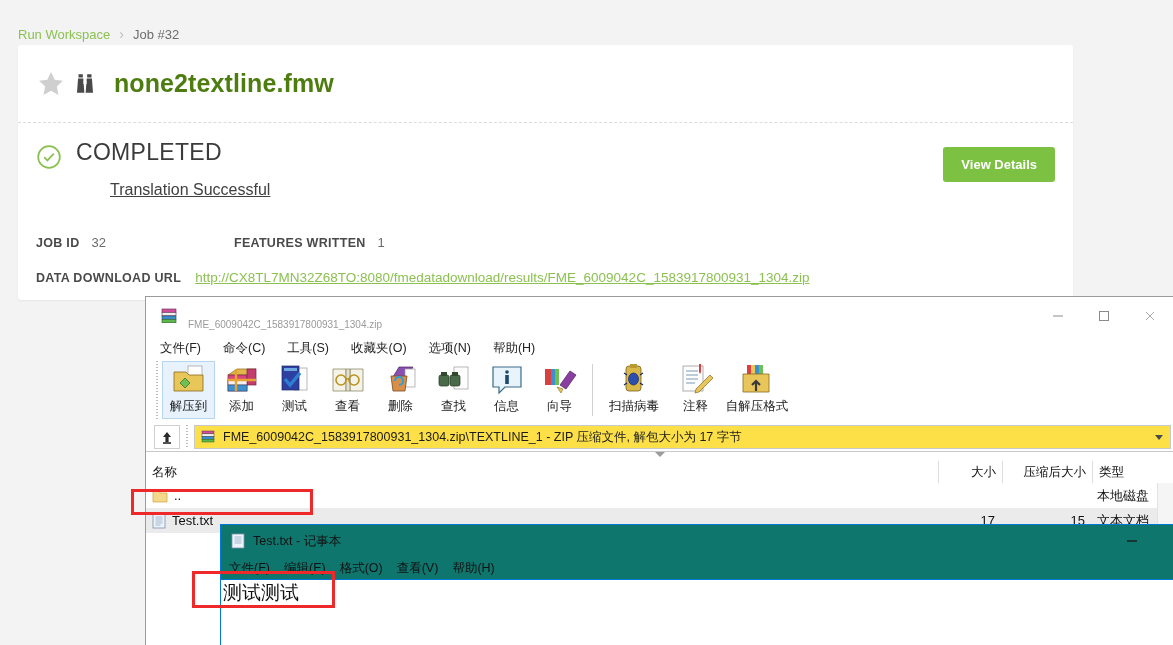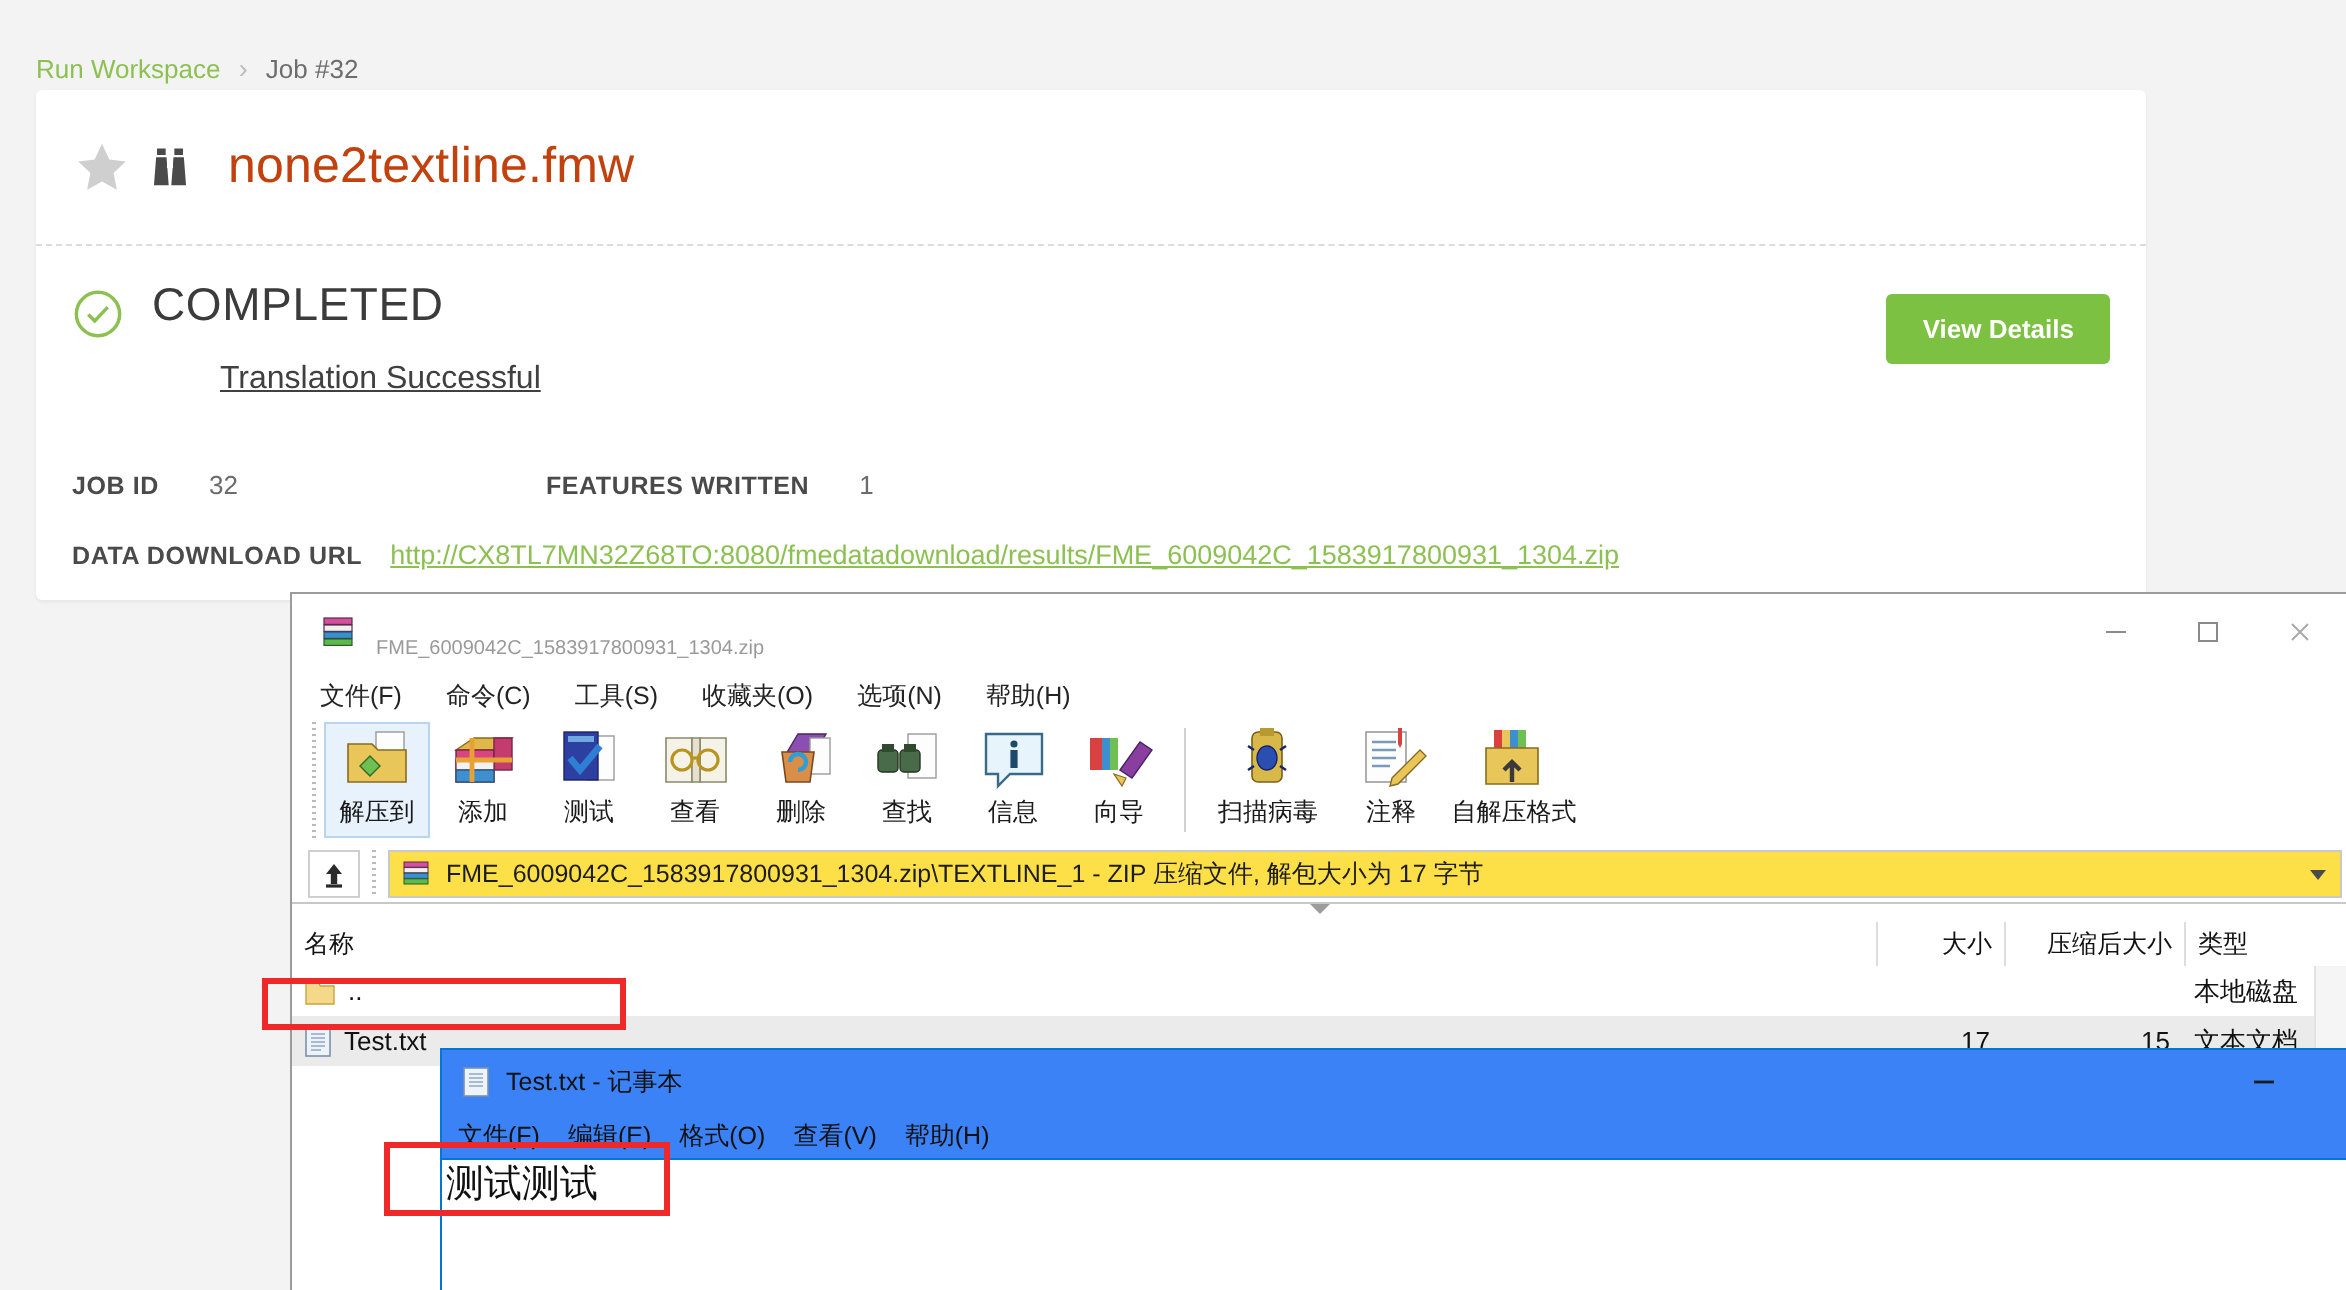--- a/index.html
+++ b/index.html
@@ -31,38 +31,38 @@
   }
 
   .card-head {
     position:absolute; left:0; right:0; top:0; height:78px;
     border-bottom:1px dashed #dcdcdc;
     display:flex; align-items:center; padding-left:18px;
   }
   .star-icon { width:30px; height:30px; flex:0 0 auto; }
   .binoc-icon { width:26px; height:26px; margin-left:6px; flex:0 0 auto; }
   .ws-title {
-    font-size:25px; color:#c2410c; font-weight:400;
+    font-size:25px; color:#4d7c0f; font-weight:700;
     margin-left:16px; letter-spacing:.1px;
   }
 
   .status-row { position:absolute; left:18px; top:95px; display:flex; align-items:flex-start; }
   .check-icon { width:26px; height:26px; margin-top:4px; }
   .status-text { margin-left:14px; }
   .status-main { font-size:23px; color:#3b3b3b; font-weight:400; letter-spacing:.3px; line-height:1.05; }
   .status-sub { font-size:16px; color:#404040; margin-top:5px; margin-left:14px;text-decoration:underline; }
 
   .view-details-btn {
     position:absolute; right:18px; top:102px;
     background:#7cc141; color:#fff; border:none; border-radius:3px;
     font-size:13px; font-weight:bold; padding:10px 18px;
     font-family:"Liberation Sans",sans-serif; cursor:pointer;
   }
 
-  .meta-row { position:absolute; left:18px; top:190px; display:flex; align-items:flex-end;gap:13px; }
+  .meta-row { position:absolute; left:18px; top:190px; display:flex; align-items:flex-end; }
   .meta-label { font-size:12.5px; font-weight:bold; color:#4a4a4a; letter-spacing:.3px; }
   .meta-value { font-size:13px; color:#6b6b6b; margin-left:12px; }
   .meta-gap { width:128px; }
 
   .url-row { position:absolute; left:18px; top:225px; display:flex; align-items:baseline; }
   .url-value { font-size:13.5px; color:#8cc152; margin-left:14px; }
 
   
   #winrar {
     position:absolute; left:145px; top:296px; width:1028px; height:349px;
@@ -154,21 +154,21 @@
   .wr-row .c-packed { width:90px; text-align:right; padding-right:8px; }
   .wr-row .c-type { width:80px; padding-left:4px; white-space:nowrap; overflow:hidden; }
   .folder-ico { width:16px; height:14px; }
   .txtfile-ico { width:14px; height:16px; }
 
   .wr-vscroll { position:absolute; right:0; top:31px; bottom:0; width:16px; background:#f5f5f5; border-left:1px solid #e2e2e2; }
 
   
   #notepad {
     position:absolute; left:220px; top:524px; width:953px; height:121px;
-    background:#3b82f6; border:1px solid #0078d7; border-right:none; border-bottom:none;
+    background:#0f766e; border:1px solid #0078d7; border-right:none; border-bottom:none;
     display:flex; flex-direction:column;
   }
   .np-titlebar { height:32px; position:relative; flex:0 0 auto; }
   .np-ico { position:absolute; left:10px; top:8px; width:14px; height:16px; }
   .np-title { position:absolute; left:32px; top:8px; font-size:12.5px; color:#111; }
   .np-min {
     position:absolute; right:18px; top:0; width:46px; height:32px;
     display:flex; align-items:center; justify-content:center; cursor:pointer;
   }
   .np-menubar {

